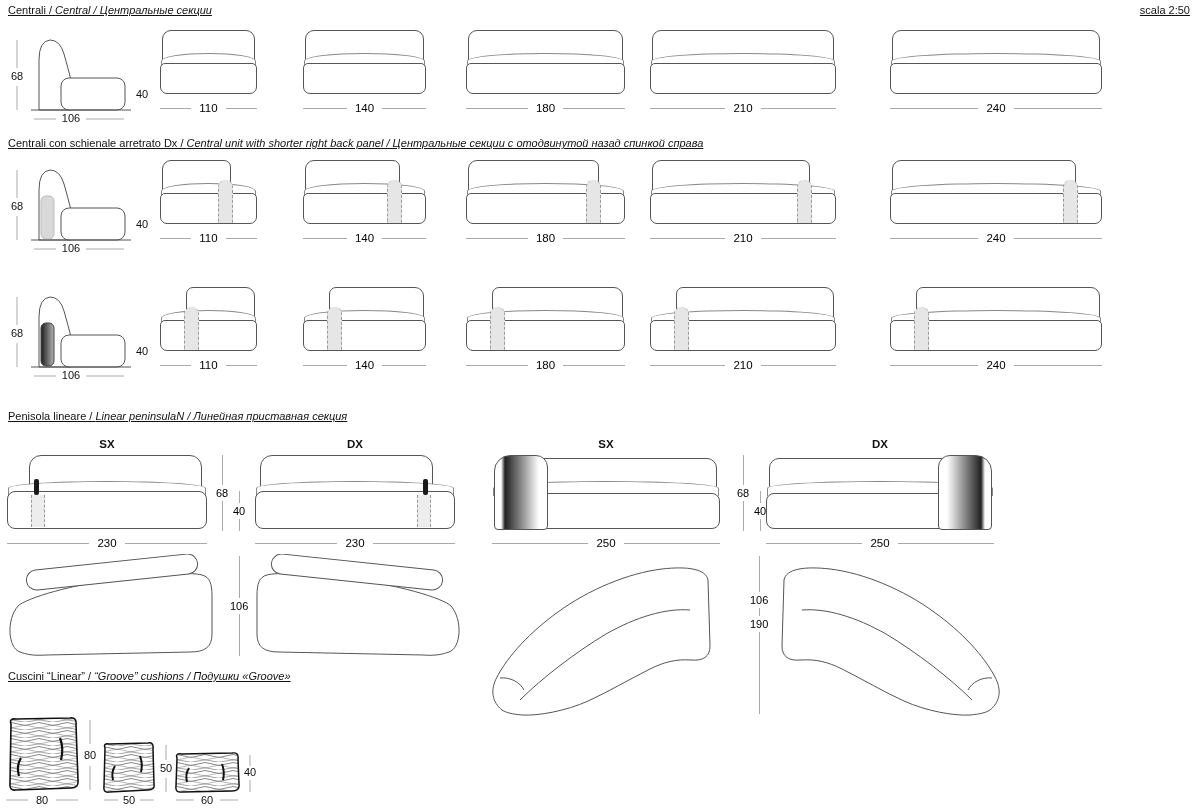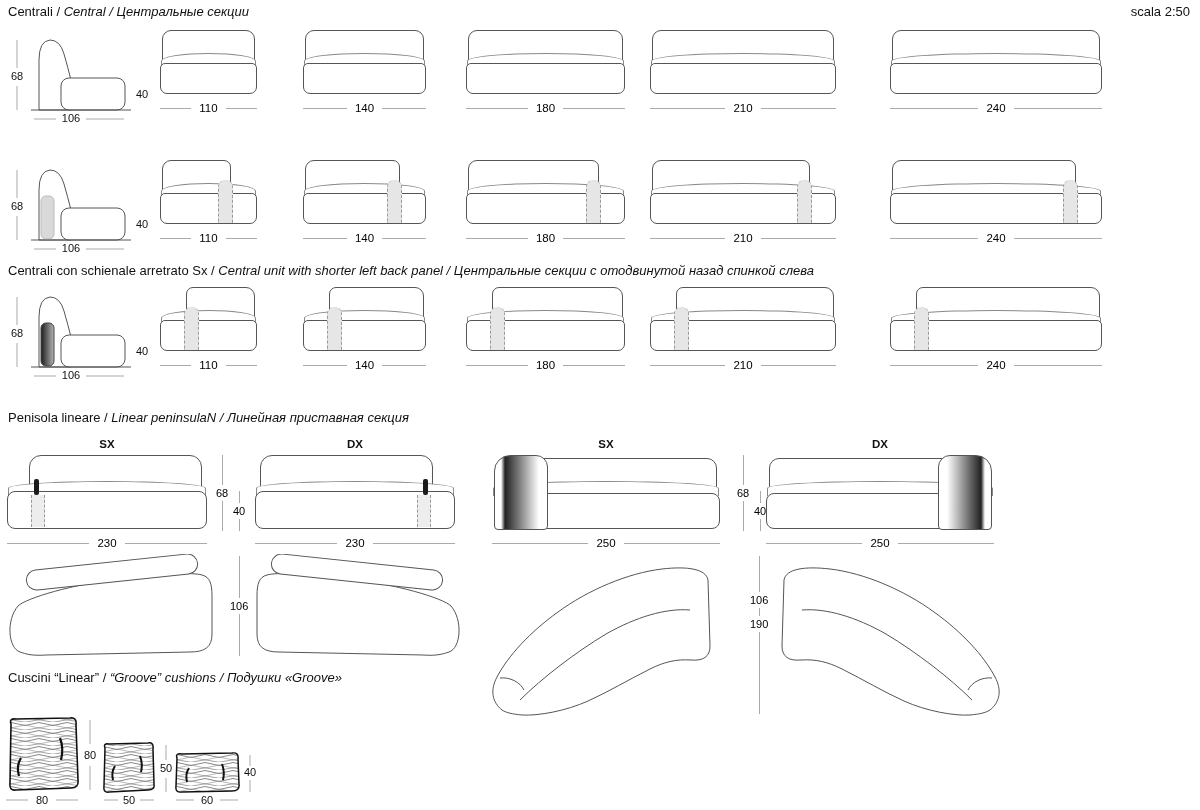--- a/index.html
+++ b/index.html
@@ -1,18 +1,18 @@
 <!DOCTYPE html>
 <html><head>
 <meta charset="utf-8">
 <style>
   html,body{margin:0;padding:0;background:#fff;}
   #canvas{position:relative;width:1200px;height:810px;background:#fff;overflow:hidden;
           font-family:"Liberation Sans",sans-serif;color:#111;}
-  .heading{position:absolute;font-size:13px;white-space:nowrap;color:#111;}
+  .heading{position:absolute;font-size:11px;white-space:nowrap;color:#111;text-decoration:underline;}
   .heading .htr{font-style:italic;}
   .sxdx{position:absolute;font-size:11.5px;font-weight:bold;text-align:center;}
   .modrow{position:absolute;left:0;top:0;width:1200px;height:0;}
   .unit{position:absolute;}
   .fv{position:relative;height:64px;}
   .fv .back{position:absolute;top:0;left:2px;right:2px;height:42px;border:1px solid #555;
             border-radius:9px 9px 2px 2px;background:#fff;}
   .row-dx .fv .back{right:26px;border-radius:9px 7px 2px 2px;}
   .row-sx .fv .back{left:26px;border-radius:7px 9px 2px 2px;}
   .fv .cush{position:absolute;left:1px;right:1px;top:23px;height:16px;border:1px solid #888;
@@ -158,20 +158,23 @@
           <div class="seat"></div>
         </div>
     <div class="hdim">
           <span class="ln"></span>
           <span class="val">240</span>
           <span class="ln"></span>
         </div>
   </div>
 </div>
 
+<div class="heading" style="left:8px;top:137px">
+  <span class="hit">Centrali con schienale arretrato Dx / </span><span class="htr">Central unit with shorter right back panel / Центральные секции с отодвинутой назад спинкой справа</span>
+</div>
 <div class="modrow row-dx">
   <div class="unit" style="left:4px;top:158px">
     <svg width="152" height="96" viewBox="0 0 152 96">
       <line class="dimln" x1="13" y1="12" x2="13" y2="40"></line>
           <line class="dimln" x1="13" y1="58" x2="13" y2="82"></line>
       <text x="13" y="52" text-anchor="middle">68</text>
       <path class="draw" d="M35,82 L35,32 Q35,13 46,12 Q56,12 60,26 Q64,40 67,52 L67,82 Z"></path>
       <rect x="37" y="38" width="13" height="43" rx="5" fill="#d9d9d9" stroke="#bbb"></rect>
       <rect class="draw" x="57" y="50" width="64" height="32" rx="8"></rect>
       <line x1="27" y1="82" x2="127" y2="82" stroke="#555"></line>
@@ -241,23 +244,20 @@
           <div class="strip strip-r"></div>
         </div>
     <div class="hdim">
           <span class="ln"></span>
           <span class="val">240</span>
           <span class="ln"></span>
         </div>
   </div>
 </div>
 
-<div class="heading" style="left:8px;top:263px">
-  <span class="hit">Centrali con schienale arretrato Sx / </span><span class="htr">Central unit with shorter left back panel / Центральные секции с отодвинутой назад спинкой слева</span>
-</div>
 <div class="modrow row-sx">
   <div class="unit" style="left:4px;top:285px">
     <svg width="152" height="96" viewBox="0 0 152 96">
       <line class="dimln" x1="13" y1="12" x2="13" y2="40"></line>
           <line class="dimln" x1="13" y1="58" x2="13" y2="82"></line>
       <text x="13" y="52" text-anchor="middle">68</text>
       <path class="draw" d="M35,82 L35,32 Q35,13 46,12 Q56,12 60,26 Q64,40 67,52 L67,82 Z"></path>
       <rect x="37" y="38" width="13" height="43" rx="5" fill="url(#gd)" stroke="#444"></rect>
       <rect class="draw" x="57" y="50" width="64" height="32" rx="8"></rect>
       <line x1="27" y1="82" x2="127" y2="82" stroke="#555"></line>

